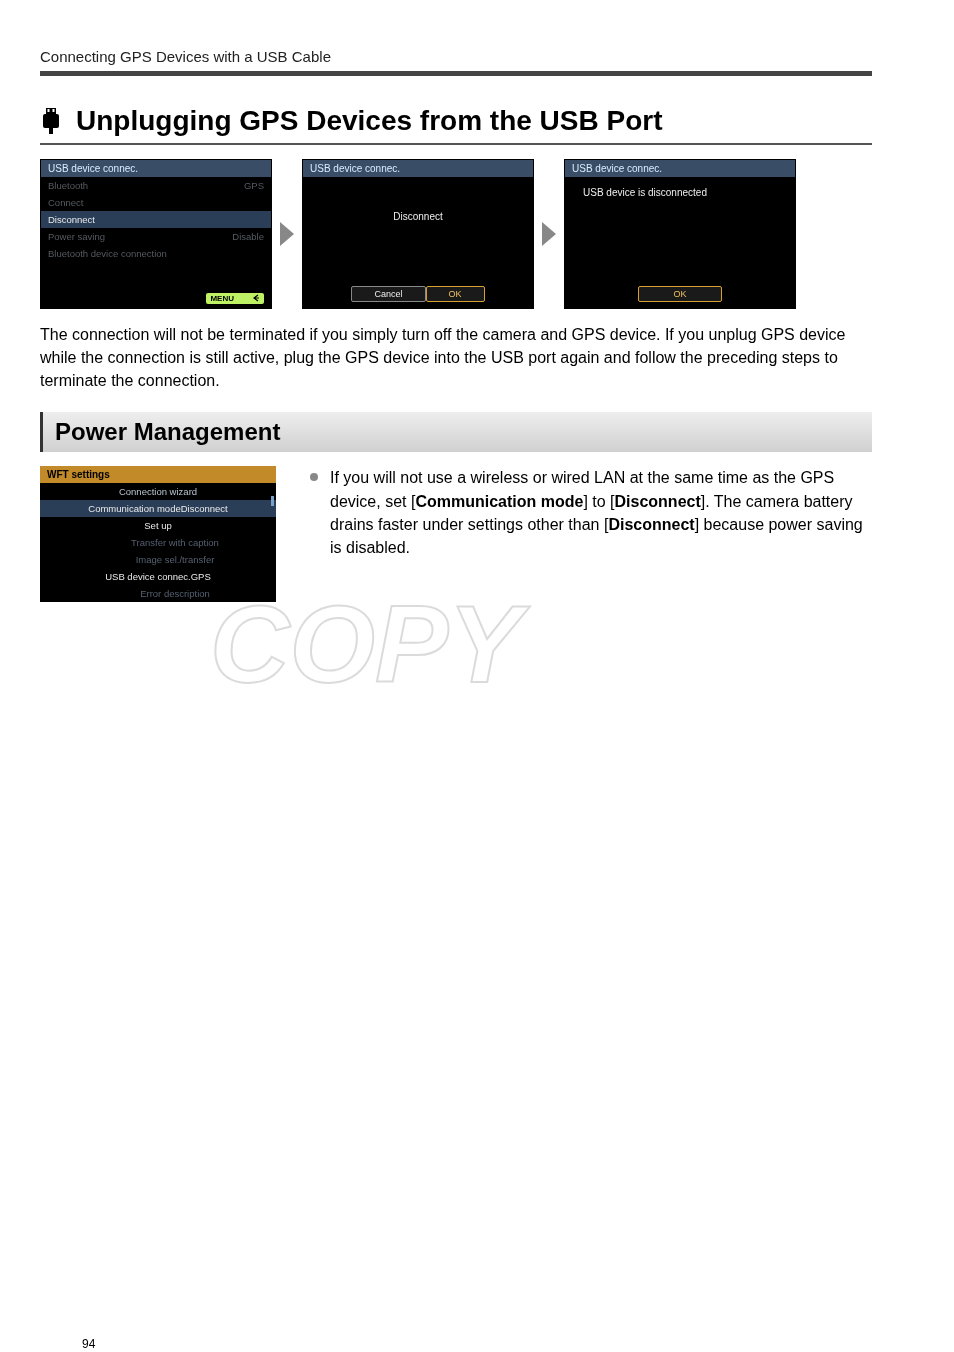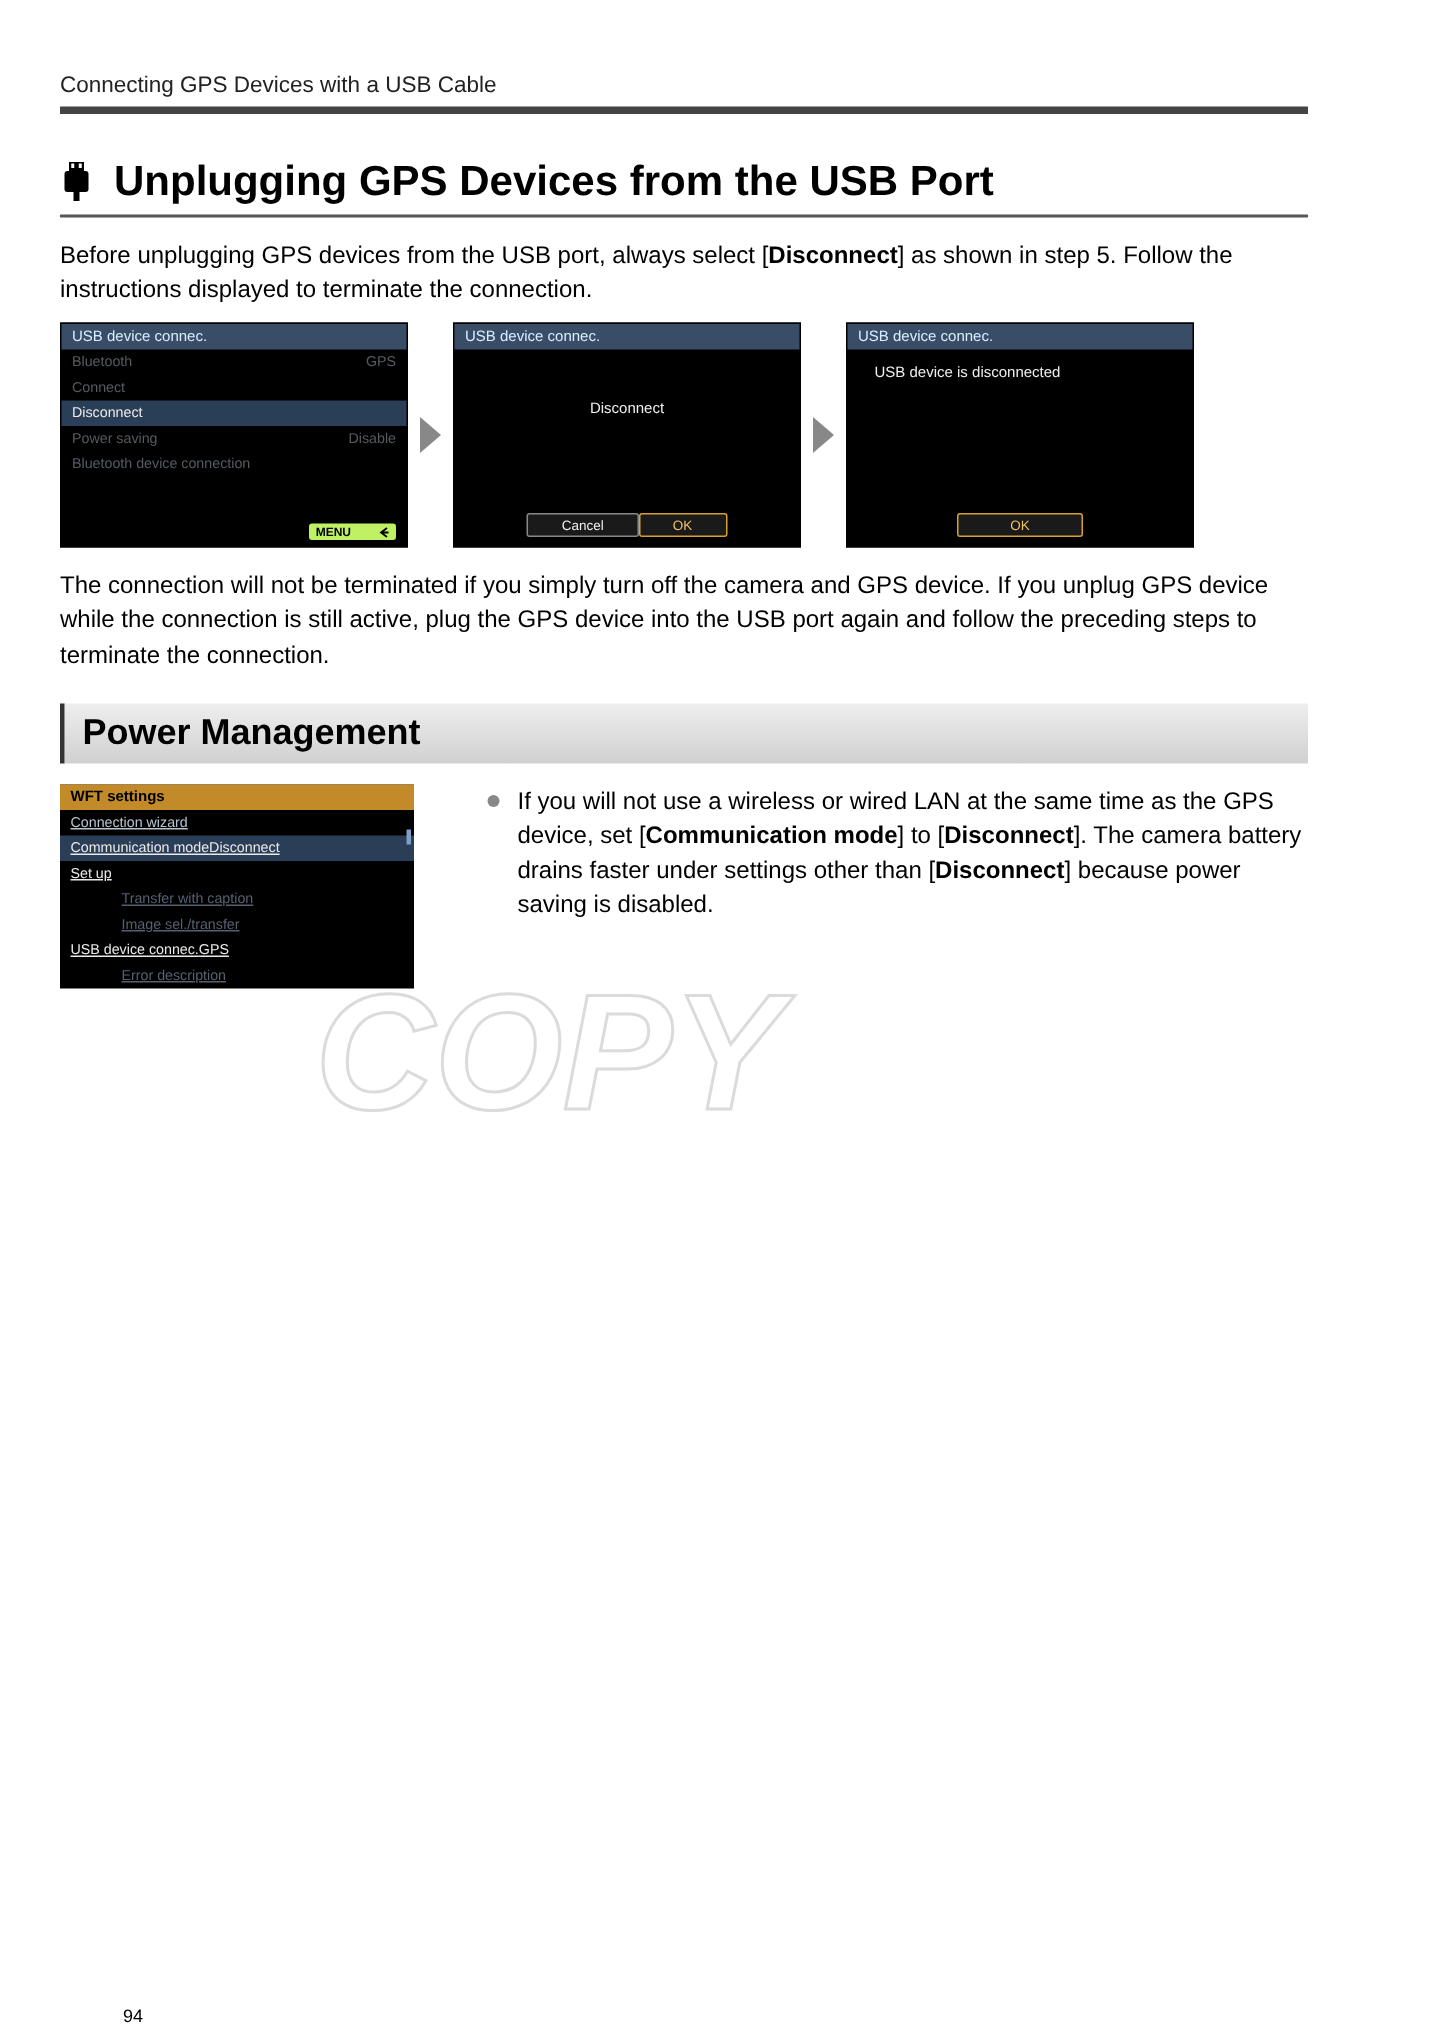--- a/index.html
+++ b/index.html
@@ -131,21 +131,21 @@
   .h2 {
     background: linear-gradient(#eee,#d0d0d0);
     border-left: 3px solid #333;
     font-size: 24px;
     font-weight: bold;
     padding: 6px 12px;
     margin: 20px 0 14px 0;
   }
   .pm-row {
     display: flex;
-    gap: 49px;
+    gap: 34px;
     align-items: flex-start;
   }
   .wft-screen {
     background: #000;
     width: 236px;
     font-size: 9.5px;
     color: #fff;
     position: relative;
     box-sizing: border-box;
   }
@@ -153,22 +153,21 @@
     background: #c28a28;
     color: #000;
     padding: 3px 7px;
     font-size: 10px;
     font-weight: bold;
   }
   .wft-line {
     padding: 3px 7px;
     color: #b8c4d0;
     display: flex;
-    justify-content: flex-start;
-    text-decoration: underline;
+    justify-content: center;
   }
   .wft-line.dim { color: #556070; margin-left: 34px; }
   .wft-line.white { color: #eaeaea; }
   .wft-line.hl { background: #2b3e57; color: #eaeaea; }
   .wft-bar {
     position: absolute;
     right: 2px;
     top: 30px;
     width: 3px;
     height: 10px;
@@ -222,23 +221,20 @@
     <rect x="6" y="0" width="10" height="6" fill="#000"></rect>
     <rect x="7.5" y="1" width="2" height="3" fill="#fff"></rect>
     <rect x="12.5" y="1" width="2" height="3" fill="#fff"></rect>
     <rect x="3" y="6" width="16" height="14" rx="2" fill="#000"></rect>
     <rect x="9" y="20" width="4" height="6" fill="#000"></rect>
   </svg>
   <span class="h1-text">Unplugging GPS Devices from the USB Port</span>
 </div>
 <div class="h1-underline"></div>
 
-<div class="body-text">
-  <span>Before unplugging GPS devices from the USB port, always select [</span><b>Disconnect</b><span>] as shown in step 5. Follow the instructions displayed to terminate the connection.</span>
-</div>
 
 <div class="screens-row">
 
   <div class="screen">
     <div class="screen-title">USB device connec.</div>
     <div class="screen-line">
             <span>Bluetooth</span>
             <span>GPS</span>
           </div>
     <div class="screen-line">

